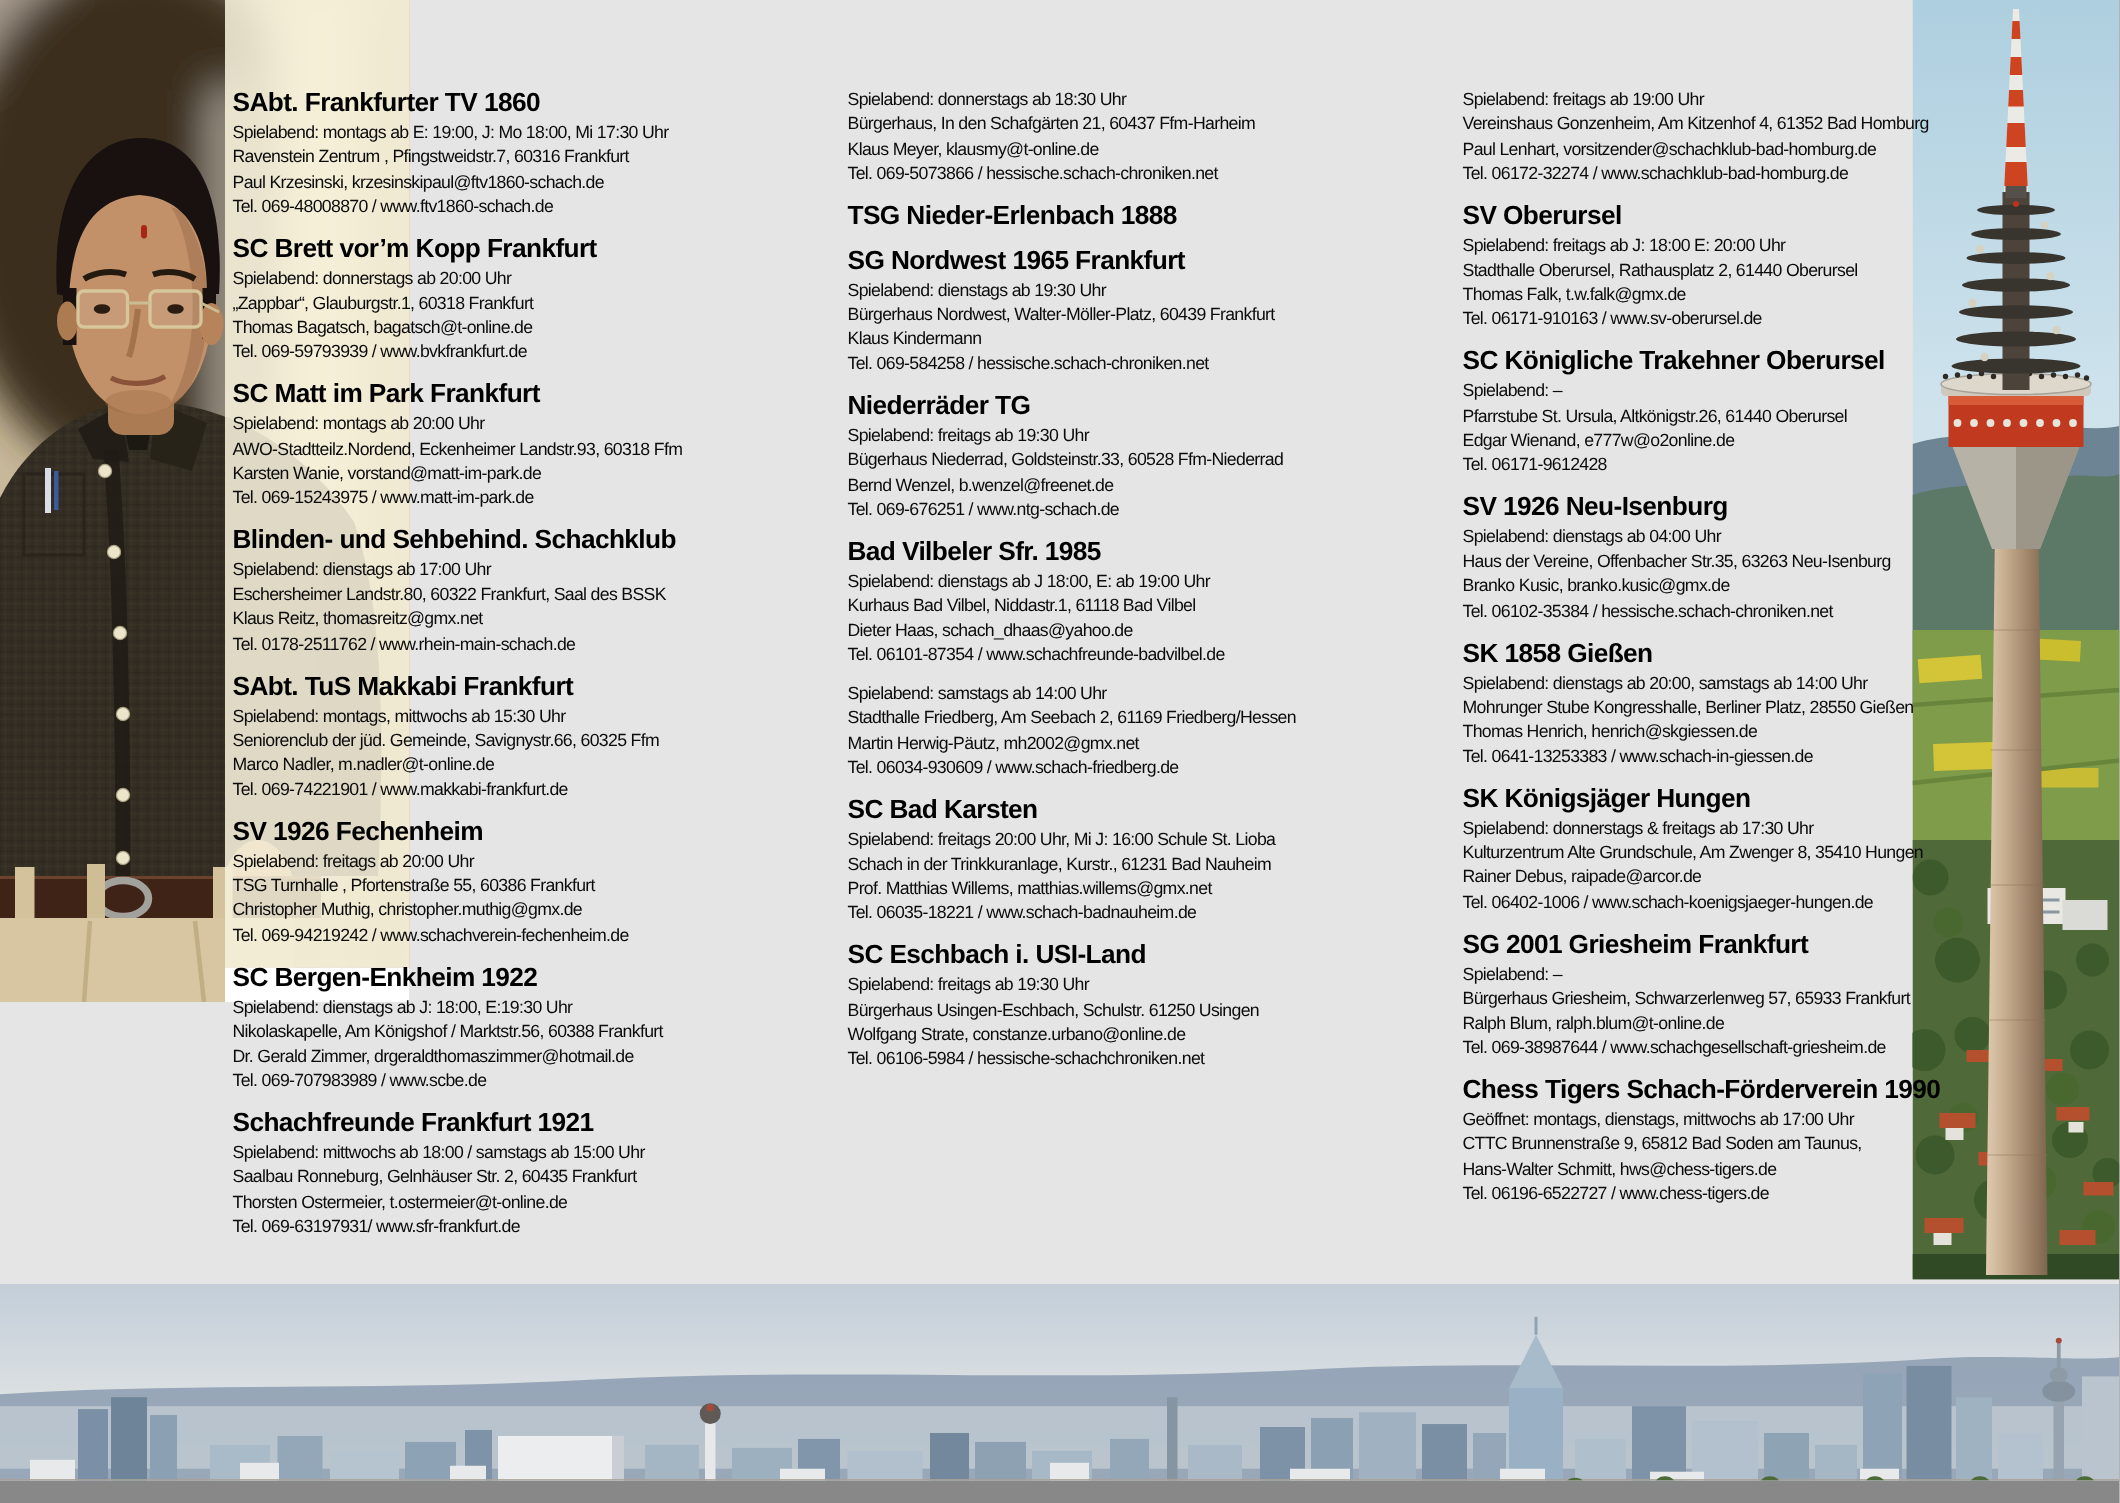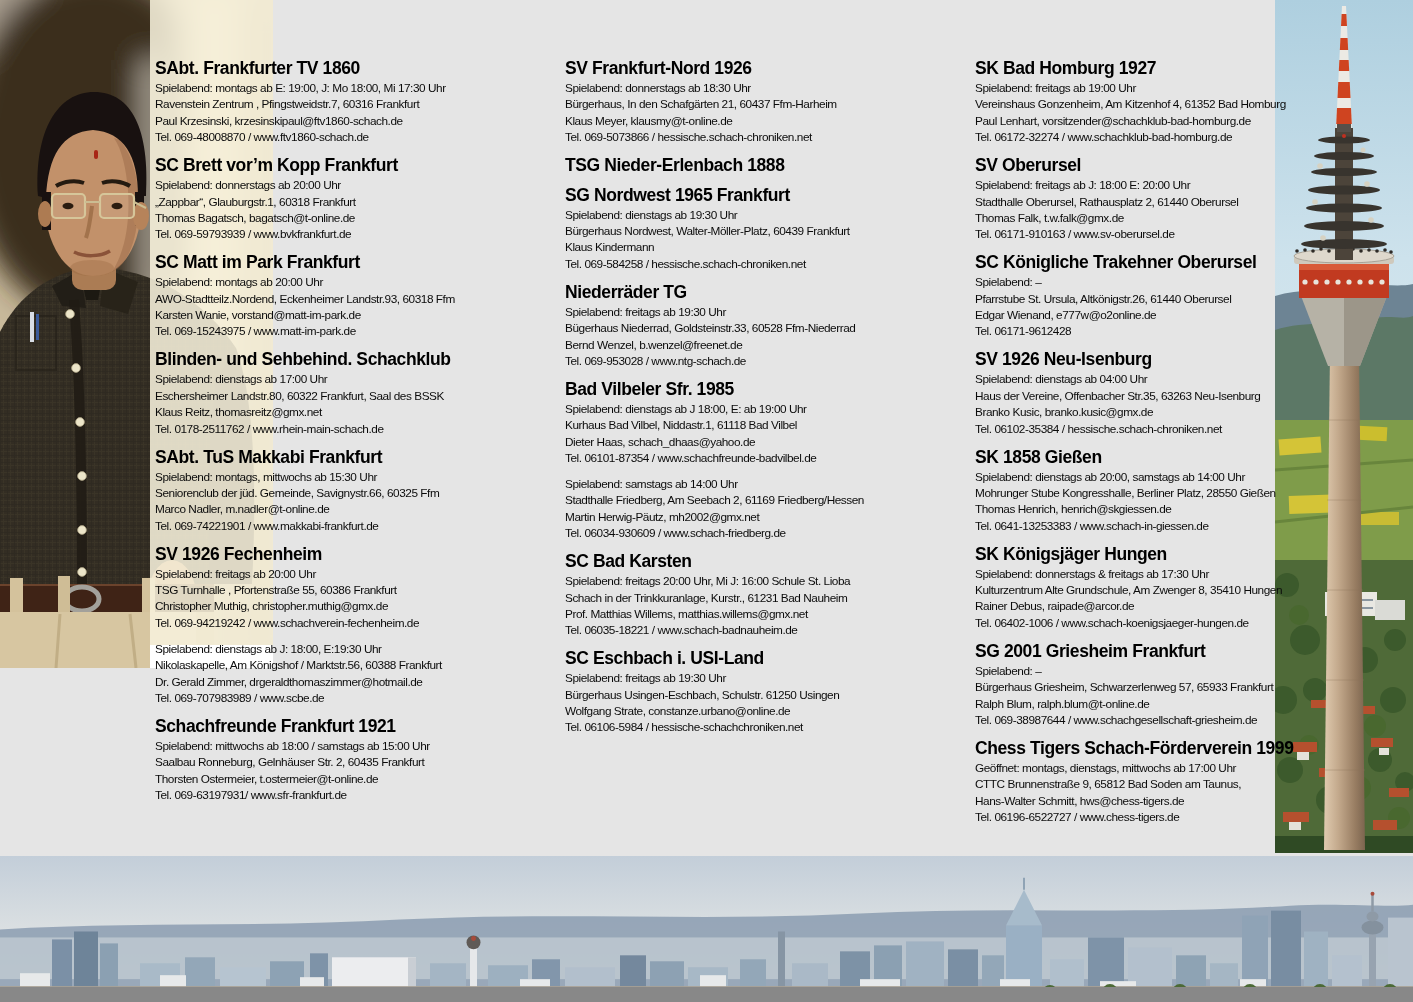--- a/index.html
+++ b/index.html
@@ -154,40 +154,40 @@
       <div class="entry">
     <div class="entry-title">SV 1926 Fechenheim</div>
     <div class="entry-lines">
           <div class="entry-line">Spielabend: freitags ab 20:00 Uhr</div>
           <div class="entry-line">TSG Turnhalle , Pfortenstraße 55, 60386 Frankfurt</div>
           <div class="entry-line">Christopher Muthig, christopher.muthig@gmx.de</div>
           <div class="entry-line">Tel. 069-94219242 / www.schachverein-fechenheim.de</div>
         </div>
   </div>
       <div class="entry">
+    <div class="entry-title">SC Bergen-Enkheim 1922</div>
     <div class="entry-lines">
           <div class="entry-line">Spielabend: dienstags ab J: 18:00, E:19:30 Uhr</div>
           <div class="entry-line">Nikolaskapelle, Am Königshof / Marktstr.56, 60388 Frankfurt</div>
           <div class="entry-line">Dr. Gerald Zimmer, drgeraldthomaszimmer@hotmail.de</div>
           <div class="entry-line">Tel. 069-707983989 / www.scbe.de</div>
         </div>
   </div>
       <div class="entry">
     <div class="entry-title">Schachfreunde Frankfurt 1921</div>
     <div class="entry-lines">
           <div class="entry-line">Spielabend: mittwochs ab 18:00 / samstags ab 15:00 Uhr</div>
           <div class="entry-line">Saalbau Ronneburg, Gelnhäuser Str. 2, 60435 Frankfurt</div>
           <div class="entry-line">Thorsten Ostermeier, t.ostermeier@t-online.de</div>
           <div class="entry-line">Tel. 069-63197931/ www.sfr-frankfurt.de</div>
         </div>
   </div>
     </div>
   <div class="col" id="col-2">
       <div class="entry">
-    <div class="entry-title">SV Frankfurt-Nord 1926</div>
     <div class="entry-lines">
           <div class="entry-line">Spielabend: donnerstags ab 18:30 Uhr</div>
           <div class="entry-line">Bürgerhaus, In den Schafgärten 21, 60437 Ffm-Harheim</div>
           <div class="entry-line">Klaus Meyer, klausmy@t-online.de</div>
           <div class="entry-line">Tel. 069-5073866 / hessische.schach-chroniken.net</div>
         </div>
   </div>
       <div class="entry">
     <div class="entry-title">TSG Nieder-Erlenbach 1888</div>
   </div>
@@ -199,21 +199,21 @@
           <div class="entry-line">Klaus Kindermann</div>
           <div class="entry-line">Tel. 069-584258 / hessische.schach-chroniken.net</div>
         </div>
   </div>
       <div class="entry">
     <div class="entry-title">Niederräder TG</div>
     <div class="entry-lines">
           <div class="entry-line">Spielabend: freitags ab 19:30 Uhr</div>
           <div class="entry-line">Bügerhaus Niederrad, Goldsteinstr.33, 60528 Ffm-Niederrad</div>
           <div class="entry-line">Bernd Wenzel, b.wenzel@freenet.de</div>
-          <div class="entry-line">Tel. 069-953028 / www.ntg-schach.de</div>
+          <div class="entry-line">Tel. 069-676251 / www.ntg-schach.de</div>
         </div>
   </div>
       <div class="entry">
     <div class="entry-title">Bad Vilbeler Sfr. 1985</div>
     <div class="entry-lines">
           <div class="entry-line">Spielabend: dienstags ab J 18:00, E: ab 19:00 Uhr</div>
           <div class="entry-line">Kurhaus Bad Vilbel, Niddastr.1, 61118 Bad Vilbel</div>
           <div class="entry-line">Dieter Haas, schach_dhaas@yahoo.de</div>
           <div class="entry-line">Tel. 06101-87354 / www.schachfreunde-badvilbel.de</div>
         </div>
@@ -240,21 +240,20 @@
     <div class="entry-lines">
           <div class="entry-line">Spielabend: freitags ab 19:30 Uhr</div>
           <div class="entry-line">Bürgerhaus Usingen-Eschbach, Schulstr. 61250 Usingen</div>
           <div class="entry-line">Wolfgang Strate, constanze.urbano@online.de</div>
           <div class="entry-line">Tel. 06106-5984 / hessische-schachchroniken.net</div>
         </div>
   </div>
     </div>
   <div class="col" id="col-3">
       <div class="entry">
-    <div class="entry-title">SK Bad Homburg 1927</div>
     <div class="entry-lines">
           <div class="entry-line">Spielabend: freitags ab 19:00 Uhr</div>
           <div class="entry-line">Vereinshaus Gonzenheim, Am Kitzenhof 4, 61352 Bad Homburg</div>
           <div class="entry-line">Paul Lenhart, vorsitzender@schachklub-bad-homburg.de</div>
           <div class="entry-line">Tel. 06172-32274 / www.schachklub-bad-homburg.de</div>
         </div>
   </div>
       <div class="entry">
     <div class="entry-title">SV Oberursel</div>
     <div class="entry-lines">
@@ -303,21 +302,21 @@
       <div class="entry">
     <div class="entry-title">SG 2001 Griesheim Frankfurt</div>
     <div class="entry-lines">
           <div class="entry-line">Spielabend: –</div>
           <div class="entry-line">Bürgerhaus Griesheim, Schwarzerlenweg 57, 65933 Frankfurt</div>
           <div class="entry-line">Ralph Blum, ralph.blum@t-online.de</div>
           <div class="entry-line">Tel. 069-38987644 / www.schachgesellschaft-griesheim.de</div>
         </div>
   </div>
       <div class="entry">
-    <div class="entry-title">Chess Tigers Schach-Förderverein 1999</div>
+    <div class="entry-title">Chess Tigers Schach-Förderverein 1990</div>
     <div class="entry-lines">
           <div class="entry-line">Geöffnet: montags, dienstags, mittwochs ab 17:00 Uhr</div>
           <div class="entry-line">CTTC Brunnenstraße 9, 65812 Bad Soden am Taunus,</div>
           <div class="entry-line">Hans-Walter Schmitt, hws@chess-tigers.de</div>
           <div class="entry-line">Tel. 06196-6522727 / www.chess-tigers.de</div>
         </div>
   </div>
     </div>
 
   <div class="photo tower">

